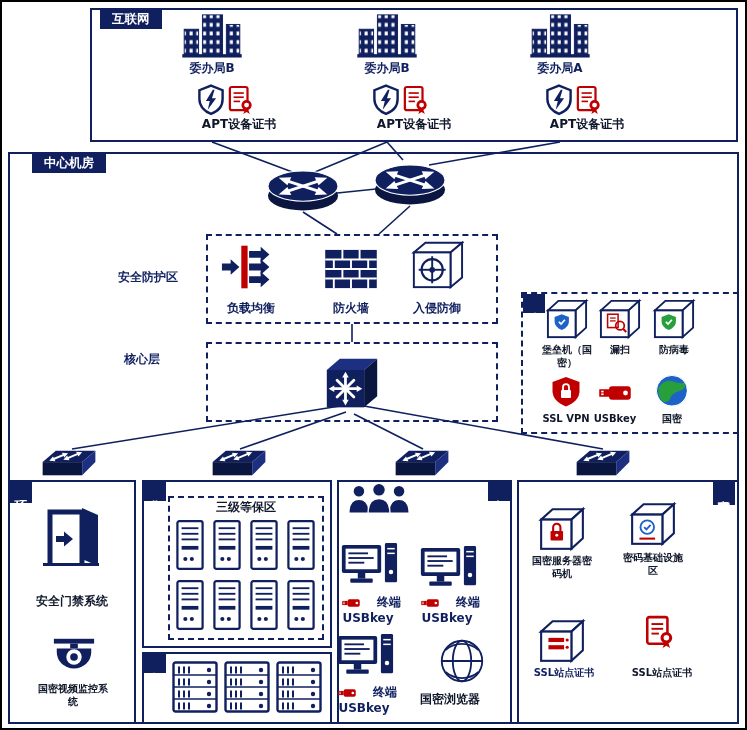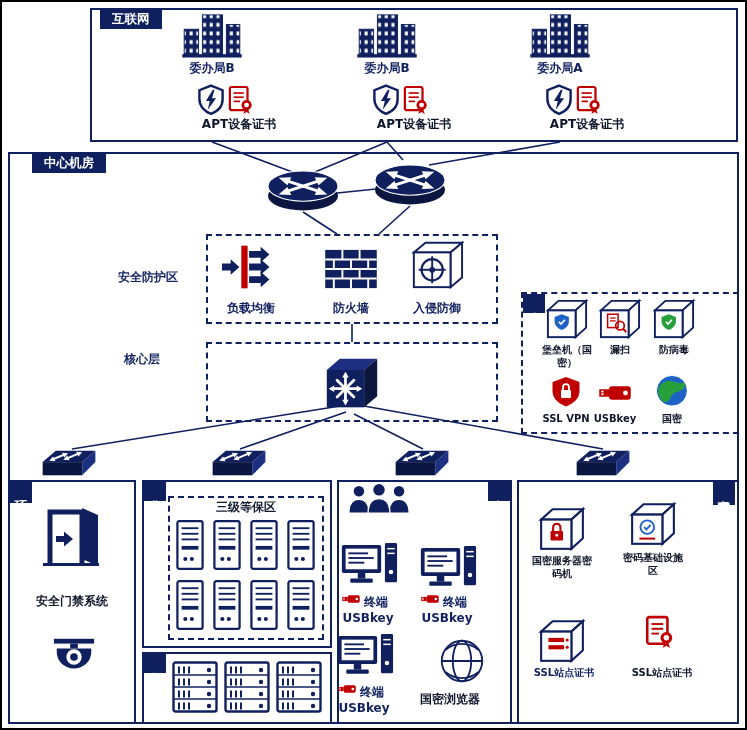--- a/index.html
+++ b/index.html
@@ -14,21 +14,21 @@
   .dash{border:2px dashed #10205f;}
   .tab{position:absolute;z-index:5;background:#10205f;color:#fff;font-size:12.5px;font-weight:bold;
        padding:3px 12px;line-height:1.2;white-space:nowrap;}
   .vtab{position:absolute;z-index:5;background:#10205f;color:#fff;font-size:12.5px;font-weight:bold;
         writing-mode:vertical-rl;text-orientation:upright;padding:8px 4px;line-height:1.1;letter-spacing:1px;}
   .lbl{position:absolute;z-index:4;font-size:12px;font-weight:bold;color:#10205f;text-align:center;line-height:1.3;}
   .lbl.red{color:#0f172a;}
   .lbl.big{font-size:12px;}
   .lbl.sm{font-size:10px;}
   .ic{position:absolute;z-index:3;}
-  .row{position:absolute;z-index:4;display:flex;align-items:flex-start;gap:3px;
+  .row{position:absolute;z-index:4;display:flex;align-items:center;gap:16px;
        font-size:12px;font-weight:bold;color:#10205f;}
 </style>
 </head>
 <body>
 
 <div class="canvas">
 
   <svg width="0" height="0" style="position:absolute" aria-hidden="true">
     <defs>
       <pattern id="winp" width="7" height="9" patternUnits="userSpaceOnUse">
@@ -437,20 +437,21 @@
 
   <div class="box" style="left:6px;top:478px;width:128px;height:244px"></div>
   <div class="vtab" style="left:8px;top:480px">环境监控区</div>
   <svg class="ic" style="left:40px;top:502px" width="58" height="64">
       <use href="#sdoor"></use>
     </svg>
   <div class="lbl red" style="left:18px;top:592px;width:104px">安全门禁系统</div>
   <svg class="ic" style="left:49px;top:634px" width="46" height="42">
       <use href="#scam"></use>
     </svg>
+  <div class="lbl red sm" style="left:33px;top:680px;width:76px">国密视频监控系统</div>
 
   <div class="box" style="left:140px;top:478px;width:190px;height:168px"></div>
   <div class="vtab" style="left:142px;top:480px">业务区</div>
   <div class="box dash" style="left:166px;top:494px;width:156px;height:144px"></div>
   <div class="lbl red" style="left:194px;top:498px;width:100px">三级等保区</div>
   <svg class="ic" style="left:174px;top:516px" width="28" height="54">
       <use href="#ssv"></use>
     </svg>
   <svg class="ic" style="left:211px;top:516px" width="28" height="54">
       <use href="#ssv"></use>

